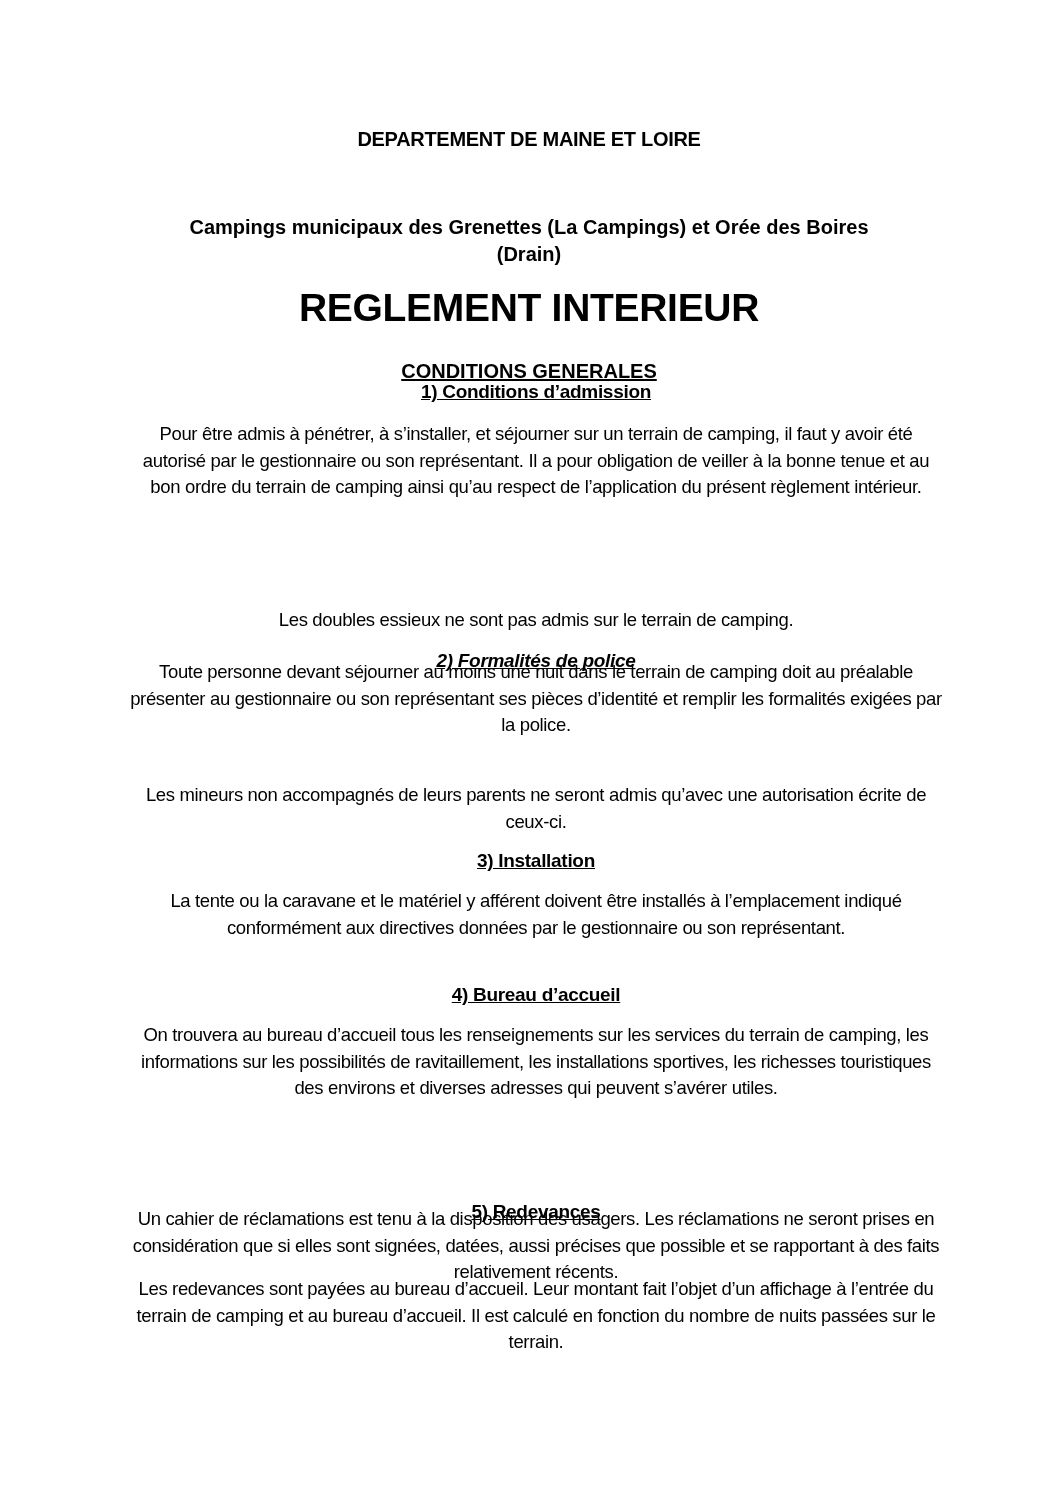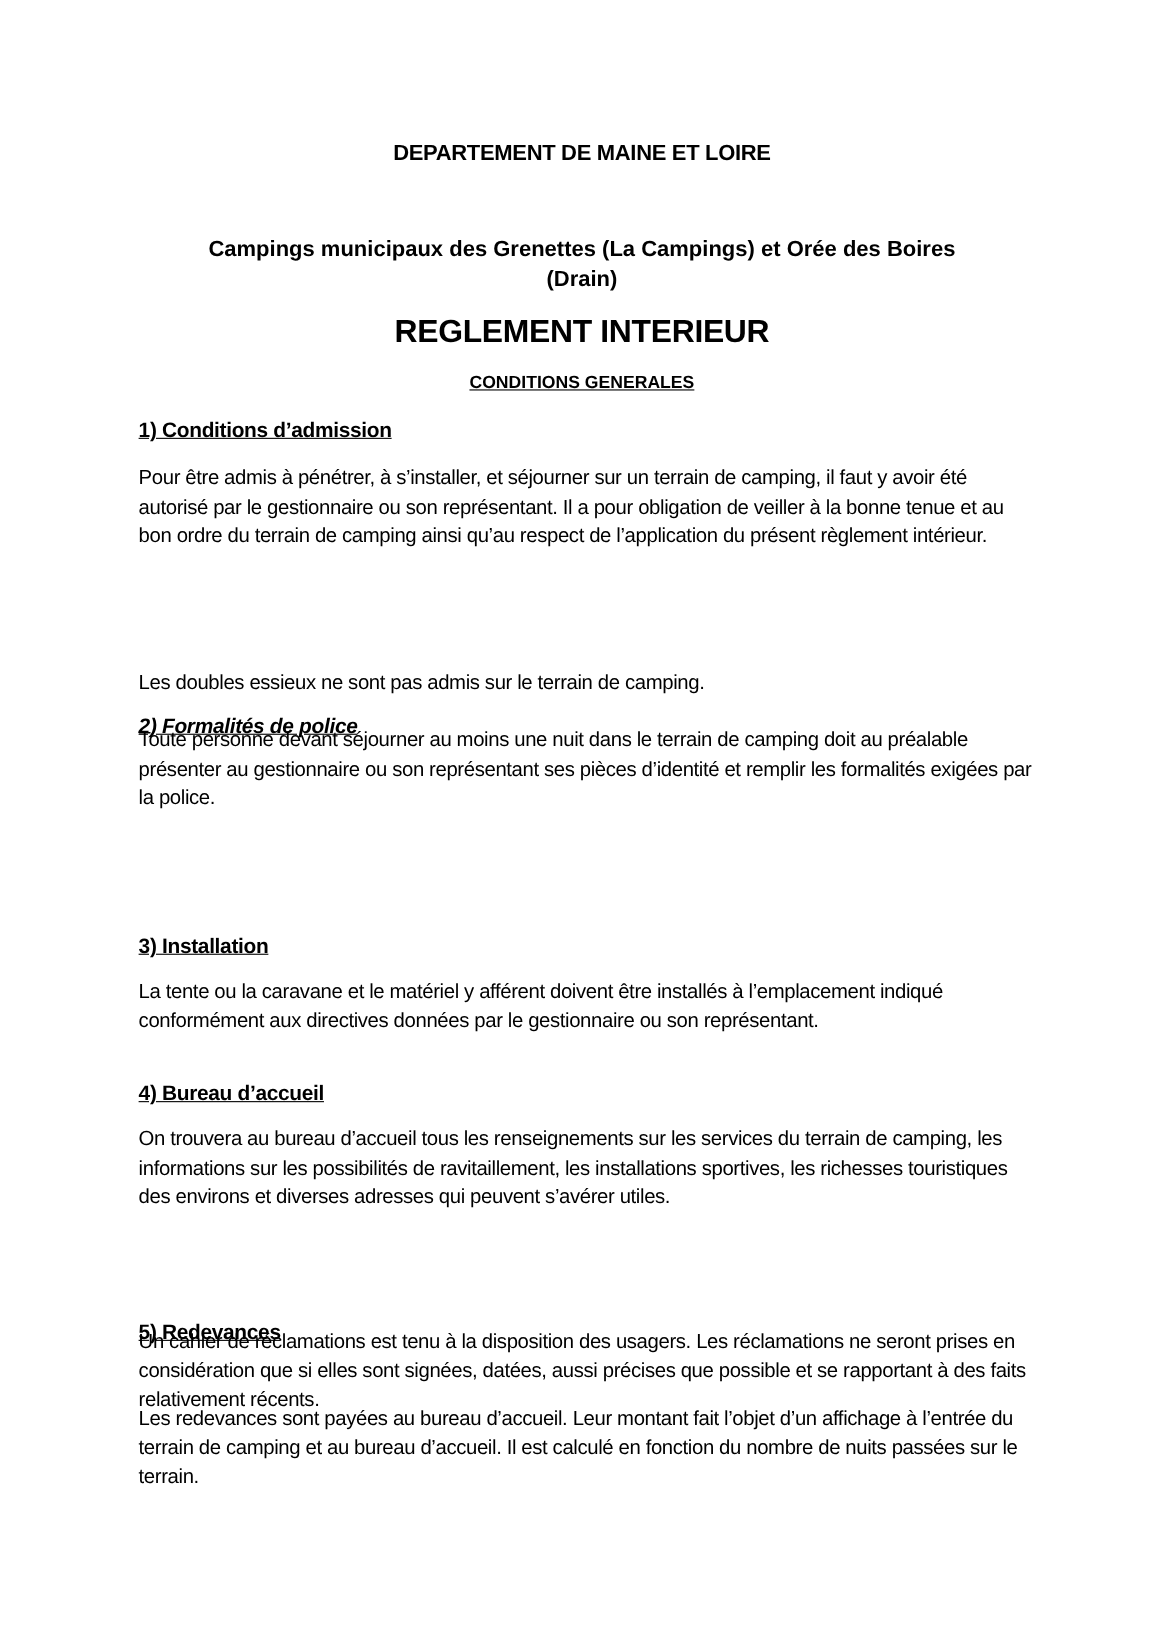--- a/index.html
+++ b/index.html
@@ -3,23 +3,23 @@
 <meta charset="utf-8">
 <style>
   html, body { margin: 0; padding: 0; background: #ffffff; }
   body { width: 1058px; height: 1497px; position: relative; overflow: hidden;
          font-family: "Liberation Sans", "DejaVu Sans", sans-serif; color: #000; }
   .page { position: absolute; left: 0; top: 0; width: 935px; height: 1497px; background: #fff; }
   .center { position: absolute; left: 0; width: 1058px; text-align: center; font-weight: bold; }
   .h-dept { top: 128px; font-size: 20px; letter-spacing: -0.3px; }
   .h-commune { top: 173px; font-size: 20px; }
   .h-camp { top: 214px; font-size: 20px; line-height: 27px; }
-  .h-title { top: 286px; font-size: 29px; letter-spacing: -0.3px; }
-  .h-cond { top: 340px; font-size: 16px; text-decoration: underline; }
-  .block { position: absolute; left: 126px; width: 820px; }
+  .h-title { top: 286px; font-size: 39px; letter-spacing: -0.3px; }
+  .h-cond { top: 360px; font-size: 20px; text-decoration: underline; }
+  .block { position: absolute; left: 126px; width: 820px; text-align: center; }
   .sec { font-weight: bold; font-size: 19px; text-decoration: underline; margin: 0; line-height: 26px; letter-spacing: -0.3px; }
   .para { font-size: 18.5px; line-height: 26.5px; margin: 0; letter-spacing: -0.35px; }
 </style>
 </head>
 <body>
 
 <div class="page">
   <div class="center h-dept">DEPARTEMENT DE MAINE ET LOIRE</div>
   <div class="center h-camp">
     <div>Campings municipaux des Grenettes (La Campings) et Orée des Boires</div>
@@ -37,20 +37,23 @@
   <div class="block" style="top:607px;">
     <p class="para">Les doubles essieux ne sont pas admis sur le terrain de camping.</p>
   </div>
 
   <div class="block" style="top:648px;font-style:italic;">
     <p class="sec">2) Formalités de police</p>
   </div>
   <div class="block" style="top:659px;">
     <p class="para">Toute personne devant séjourner au moins une nuit dans le terrain de camping doit au préalable présenter au gestionnaire ou son représentant ses pièces d’identité et remplir les formalités exigées par la police.</p>
   </div>
+  <div class="block" style="top:782px;">
+    <p class="para">Les mineurs non accompagnés de leurs parents ne seront admis qu’avec une autorisation écrite de ceux-ci.</p>
+  </div>
 
   <div class="block" style="top:848px;">
     <p class="sec">3) Installation</p>
   </div>
   <div class="block" style="top:888px;">
     <p class="para">La tente ou la caravane et le matériel y afférent doivent être installés à l’emplacement indiqué conformément aux directives données par le gestionnaire ou son représentant.</p>
   </div>
 
   <div class="block" style="top:982px;">
     <p class="sec">4) Bureau d’accueil</p>

